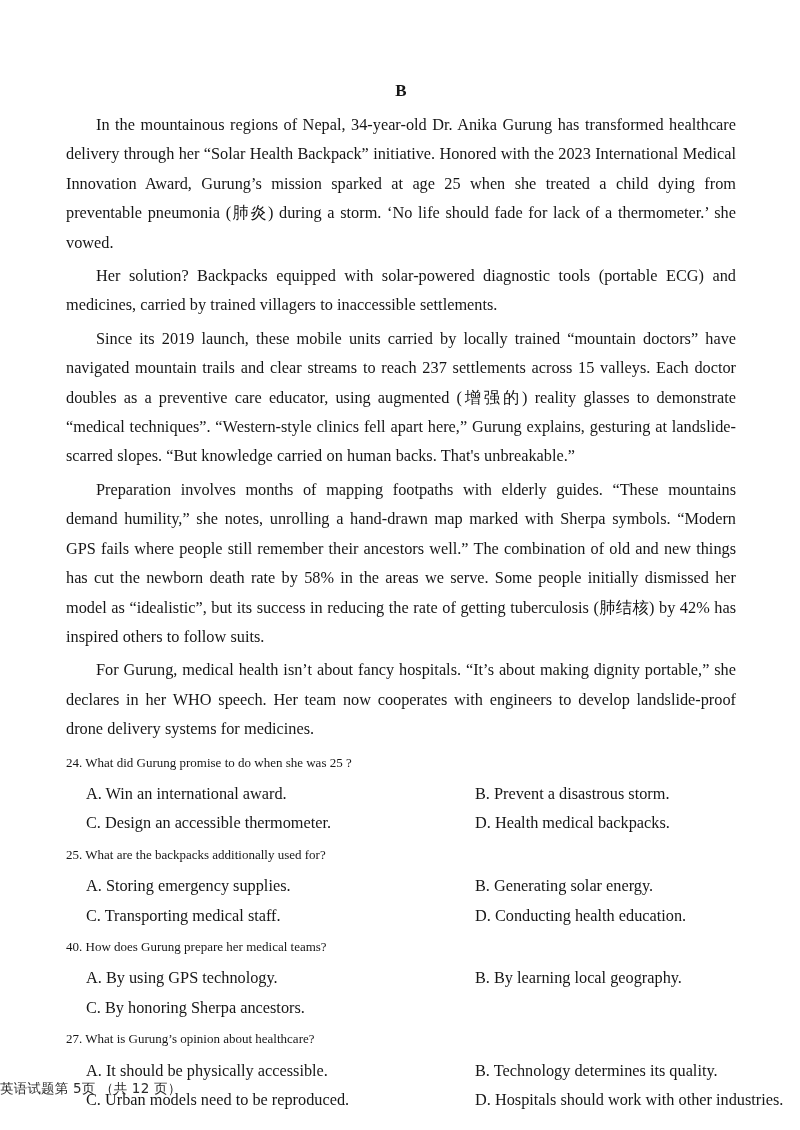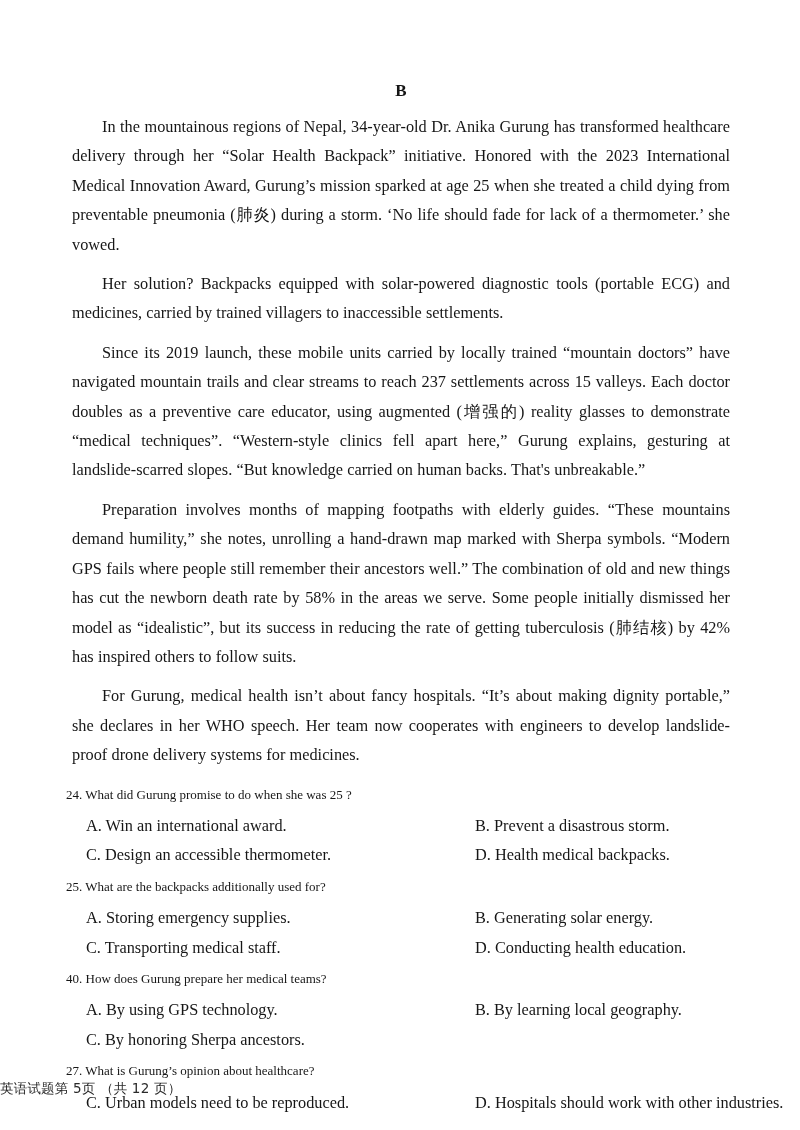--- a/index.html
+++ b/index.html
@@ -35,21 +35,21 @@
   .section-letter {
     text-align: center;
     font-weight: bold;
     font-size: 17px;
     line-height: 22px;
     margin: 0 0 8px 0;
     letter-spacing: 0.3px;
   }
 
   .para {
-    margin: 10px;
+    margin: 4px;
     font-size: 16.3px;
     line-height: 29.4px;
     text-align: justify;
     text-justify: inter-word;
     text-indent: 30px;
     word-spacing: 0.2px;
   }
 
   
   .qblock {
@@ -149,20 +149,24 @@
         <span class="opt-right">B. By learning local geography.</span>
       </div>
       <div class="opt-row">
         <span class="opt-left">C. By honoring Sherpa ancestors.</span>
       </div>
     </div>
 
     <div class="qblock">
       <p class="qstem">27. What is Gurung’s opinion about healthcare?</p>
       <div class="opt-row">
+        <span class="opt-left">A. It should be physically accessible.</span>
+        <span class="opt-right">B. Technology determines its quality.</span>
+      </div>
+      <div class="opt-row">
         <span class="opt-left">C. Urban models need to be reproduced.</span>
         <span class="opt-right">D. Hospitals should work with other industries.</span>
       </div>
     </div>
 
   </div>
 
   <div class="footer">英语试题第 5页 （共 12 页）</div>
 
 </div>

